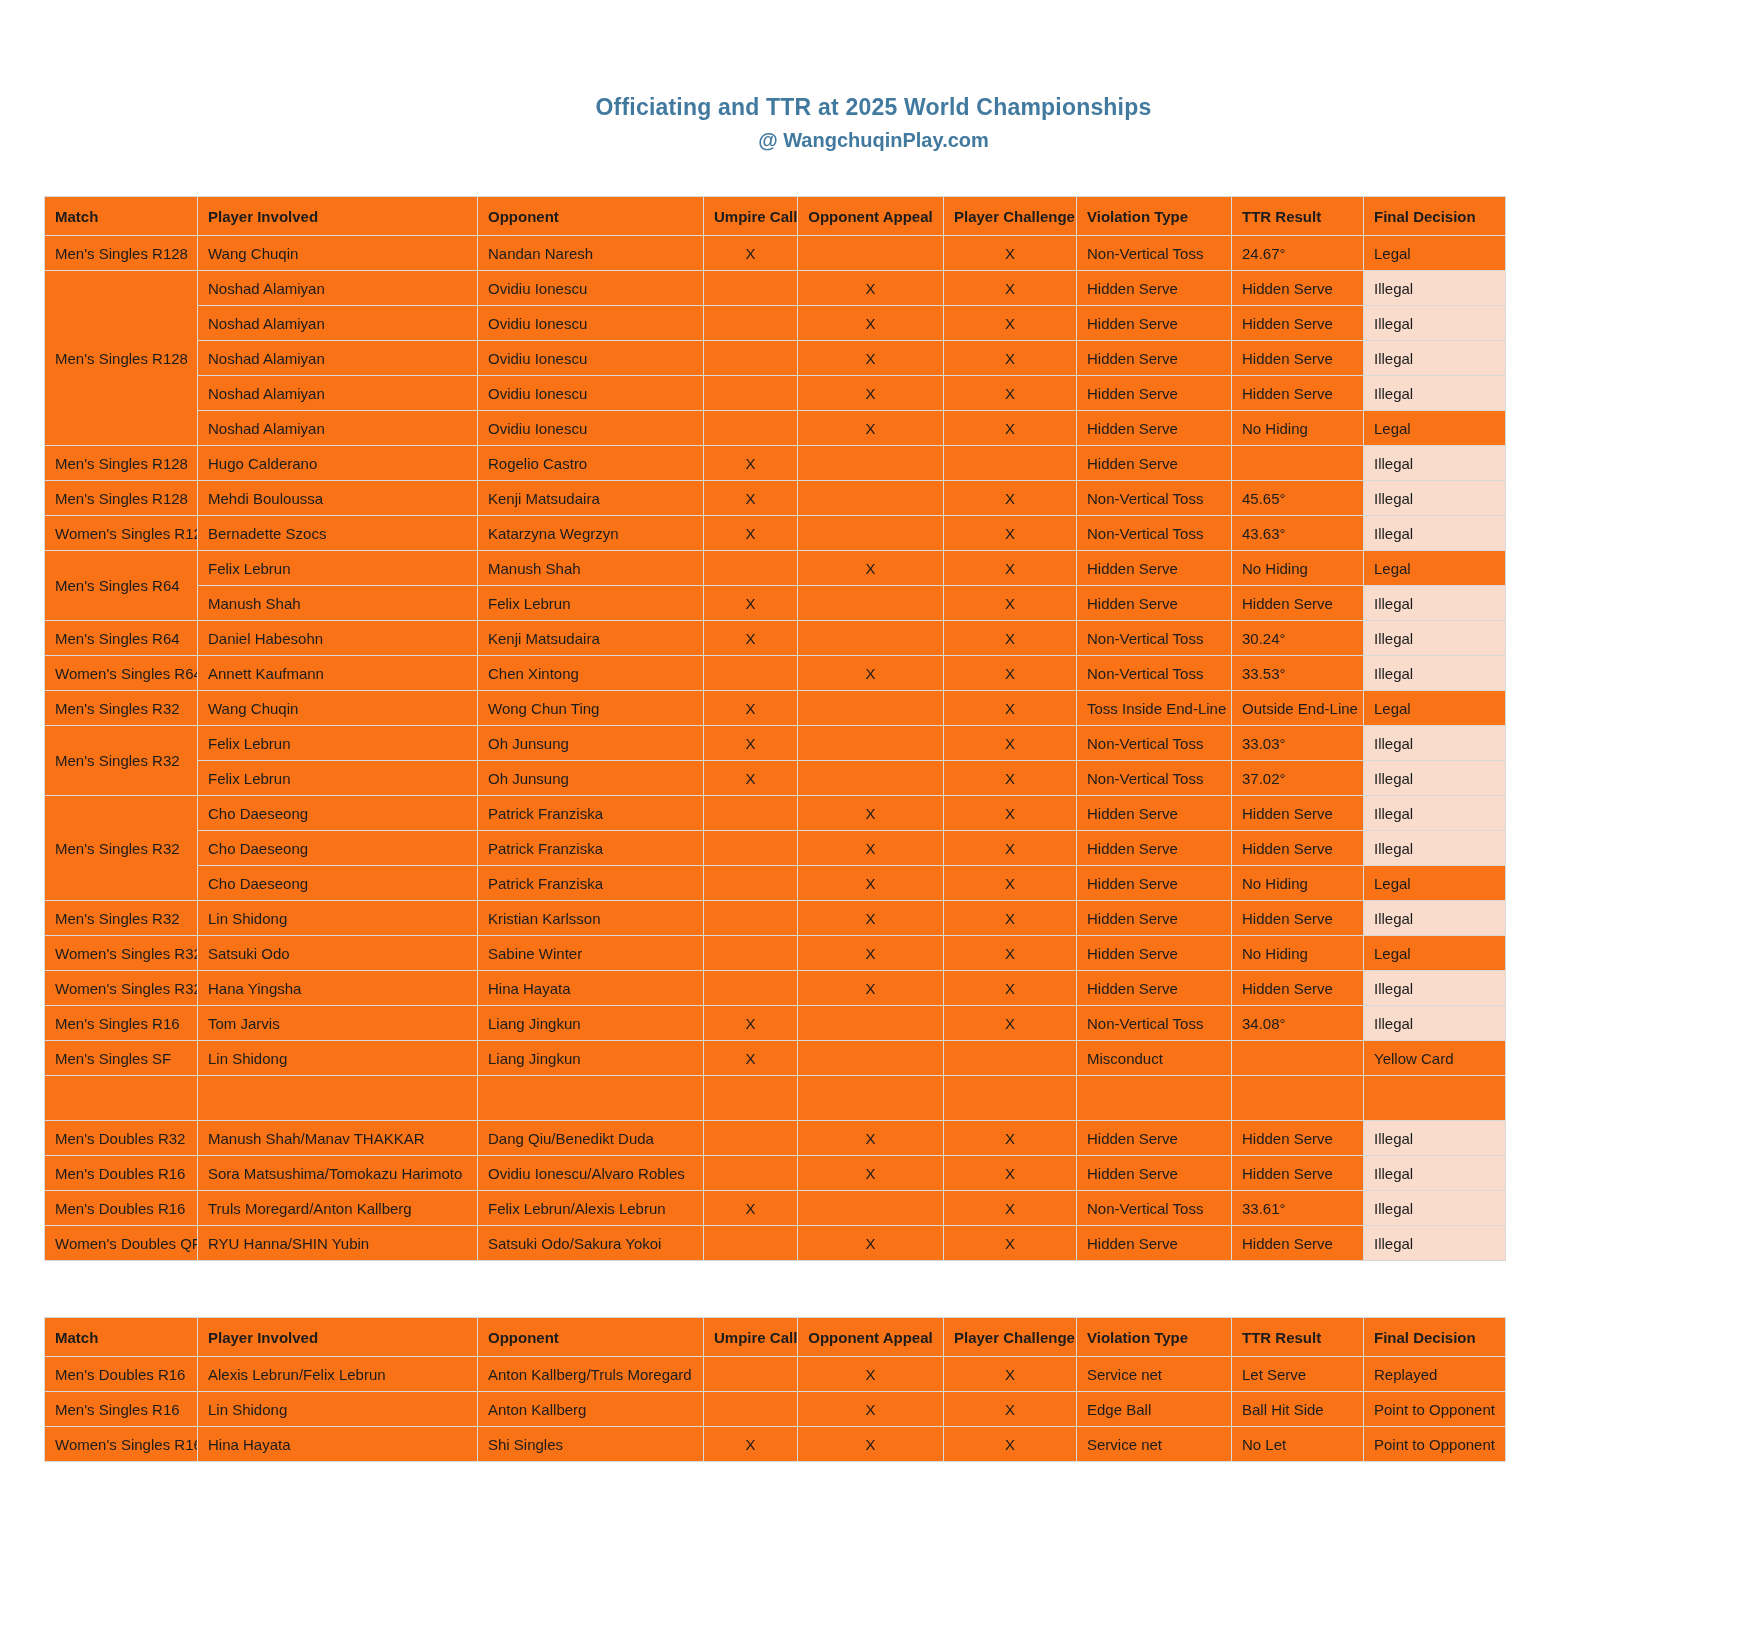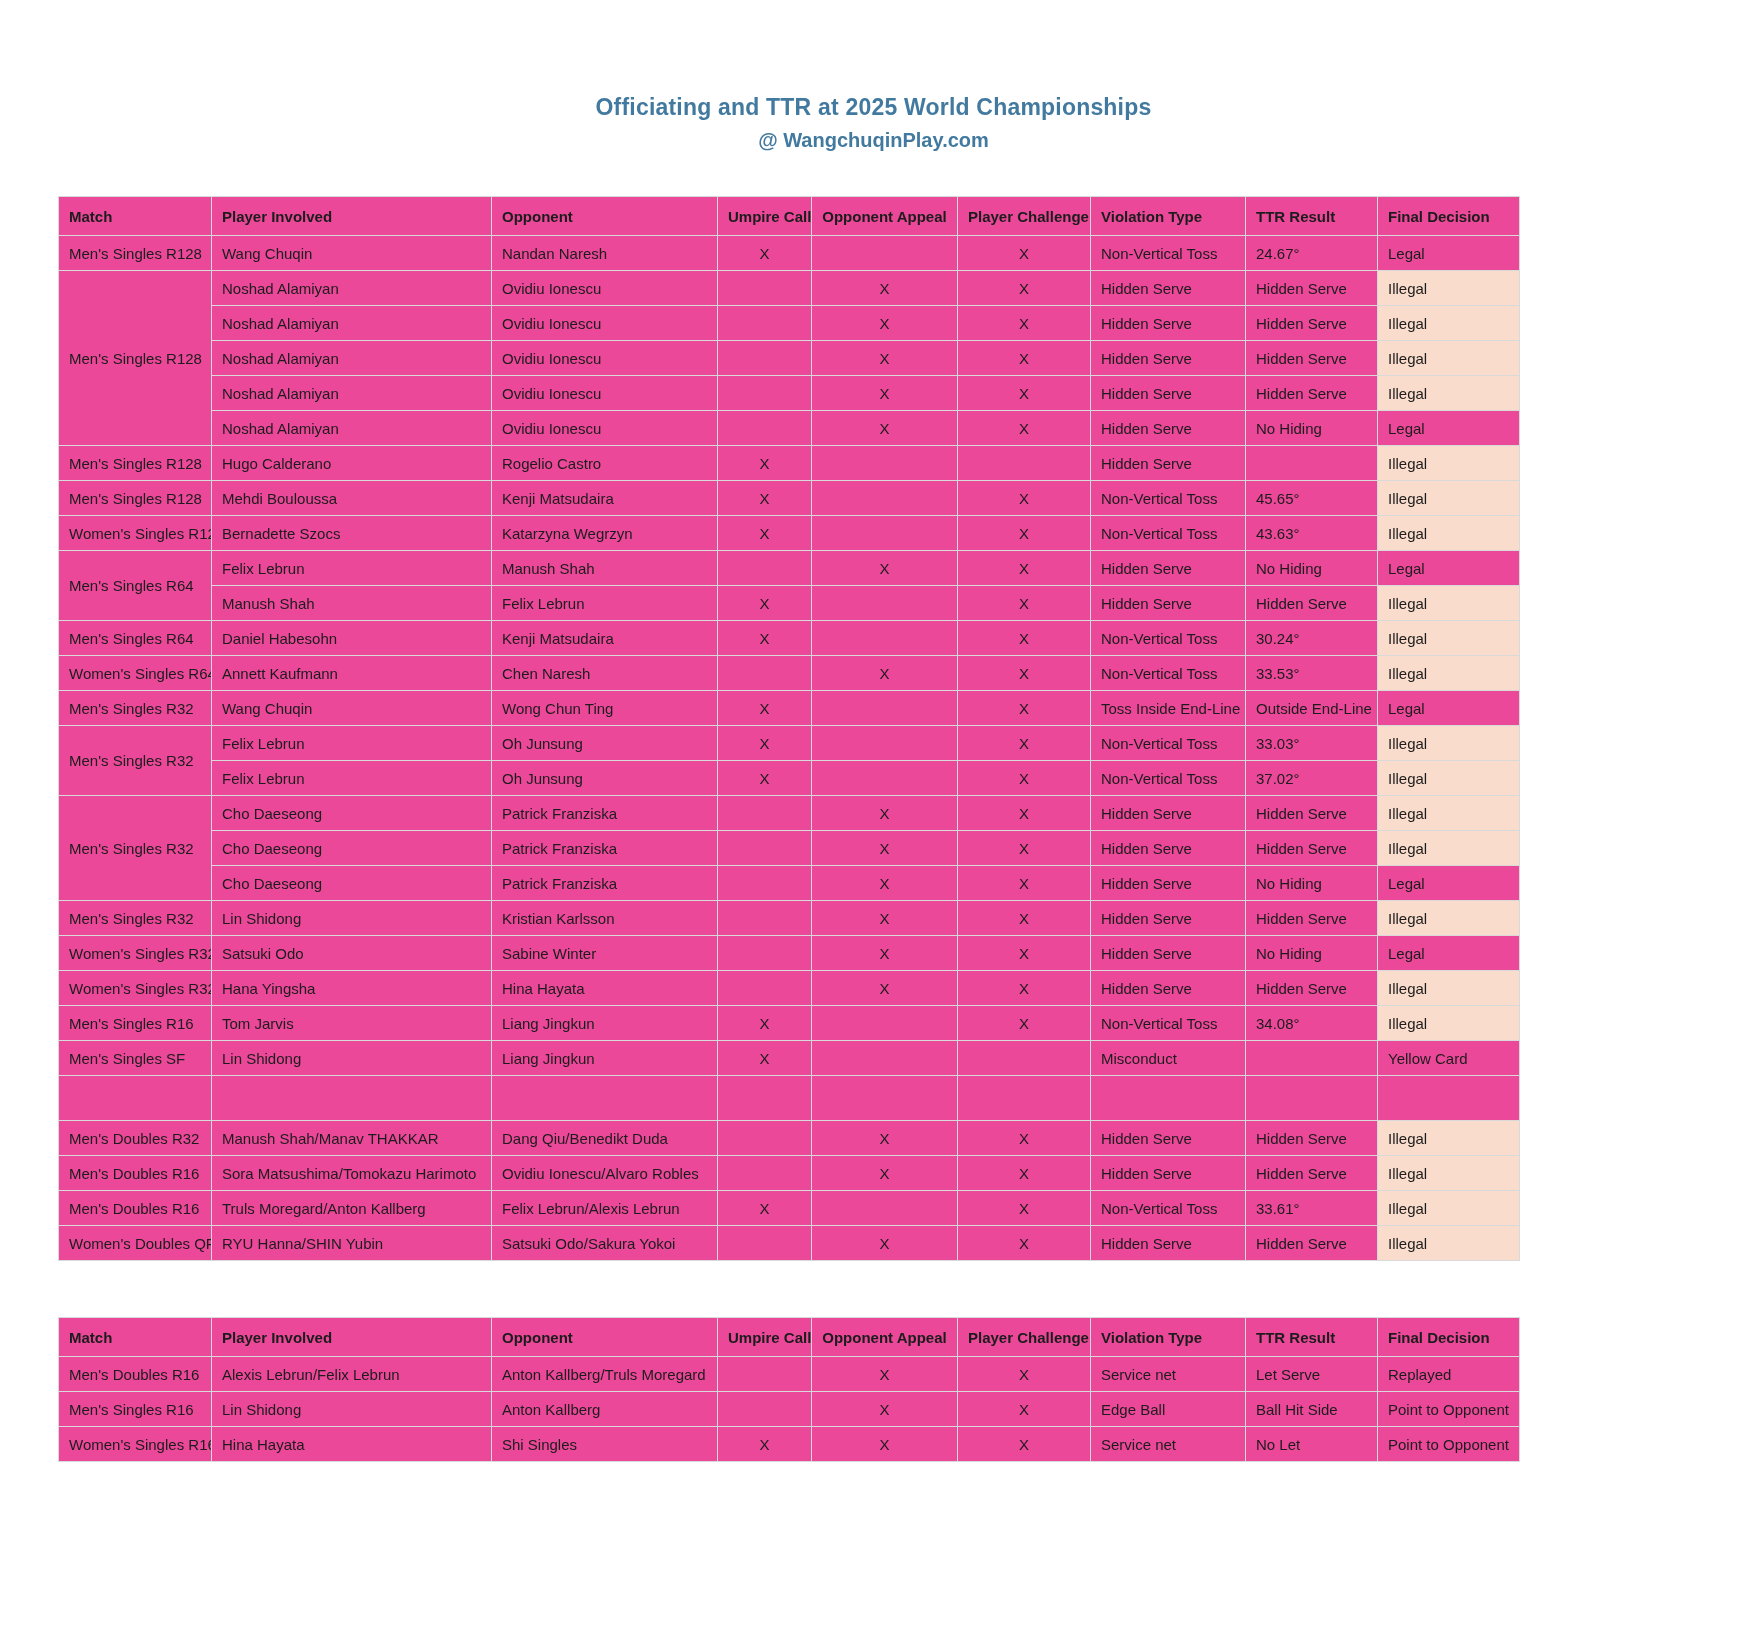--- a/index.html
+++ b/index.html
@@ -25,22 +25,22 @@
   .subtitle{
     color:var(--accent);
     font-size:20px;font-weight:700;
     text-align:center;
     margin-top:8px;
   }
   table{
     border-collapse:collapse;
     table-layout:fixed;
     width:1461px;
-    margin-left:58px;
-    background:#ec4899;
+    margin-left:44px;
+    background:#f97316;
   }
   #table1{margin-top:44px;}
   #table2{margin-top:56px;}
   th,td{
     border:1px solid var(--border);
     overflow:hidden;
     white-space:nowrap;
     padding:0 10px;
     font-size:15px;
     color:var(--text);
@@ -210,21 +210,21 @@
         <td class="c3 center">X</td>
         <td class="c4 center"></td>
         <td class="c5 center">X</td>
         <td class="c6">Non-Vertical Toss</td>
         <td class="c7">30.24°</td>
         <td class="c8 hl">Illegal</td>
       </tr>
       <tr>
         <td class="c0">Women's Singles R64</td>
         <td class="c1">Annett Kaufmann</td>
-        <td class="c2">Chen Naresh</td>
+        <td class="c2">Chen Xintong</td>
         <td class="c3 center"></td>
         <td class="c4 center">X</td>
         <td class="c5 center">X</td>
         <td class="c6">Non-Vertical Toss</td>
         <td class="c7">33.53°</td>
         <td class="c8 hl">Illegal</td>
       </tr>
       <tr>
         <td class="c0">Men's Singles R32</td>
         <td class="c1">Wang Chuqin</td>

